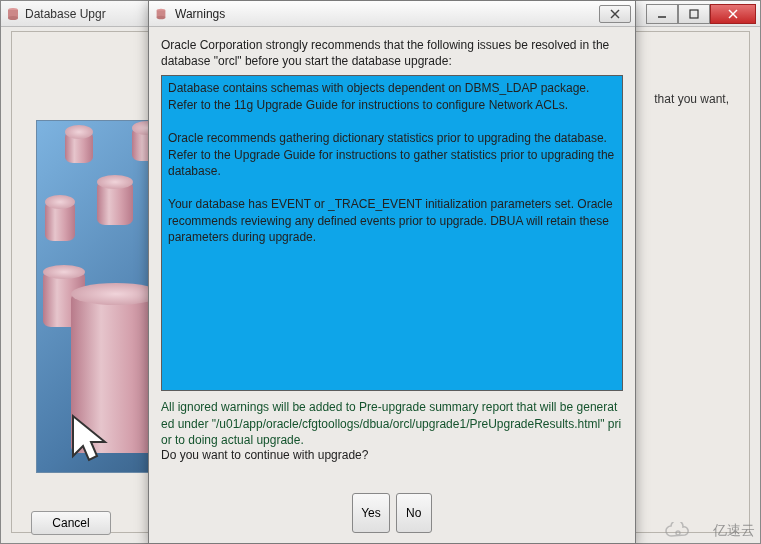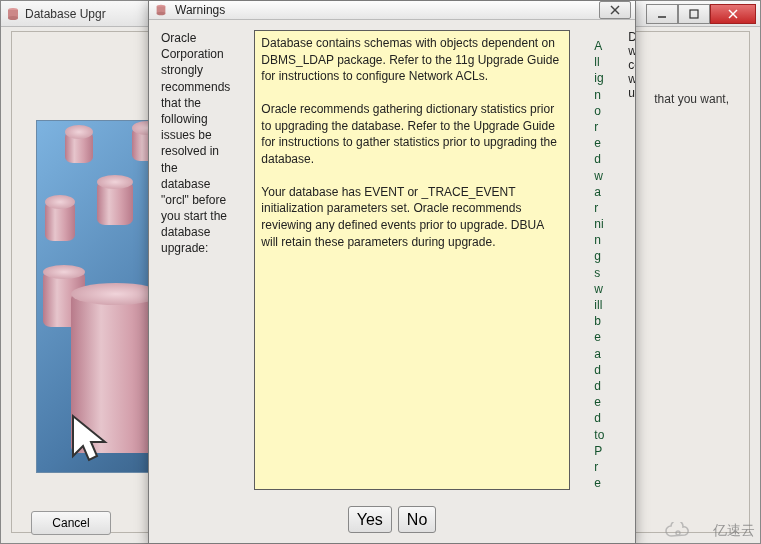--- a/index.html
+++ b/index.html
@@ -105,66 +105,65 @@
       position: absolute;
       left: 148px; top: 0;
       width: 488px; height: 544px;
       background: #eceae7;
       border: 1px solid #7a7a7a;
       box-shadow: 0 3px 12px rgba(0,0,0,0.35);
       display: flex;
       flex-direction: column;
     }
     .dlg-titlebar {
-      height: 19px;
+      height: 26px;
       background: linear-gradient(to bottom, #fdfdfd, #e6e6e6);
       border-bottom: 1px solid #bbb;
       display: flex; align-items: center; padding: 0 4px;
     }
     .dlg-titlebar .icon-wrap { width: 16px; height: 16px; margin-right: 6px; display:flex;align-items:center;justify-content:center;}
     .dlg-titlebar .title { flex: 1; font-size: 12px; color: #222; }
     .dlg-close {
       width: 32px; height: 18px;
       border: 1px solid #8a8a8a;
       background: linear-gradient(to bottom, #f5f5f5, #ddd);
       border-radius: 2px;
       display: flex; align-items: center; justify-content: center;
       cursor: pointer;
     }
     .dlg-body {
       padding: 10px 12px 8px 12px;
       flex: 1;
-      display: flex; flex-direction: row;
+      display: flex; flex-direction: column;
       overflow: hidden;
-      gap: 24px;
     }
     .intro { color: #222; line-height: 1.35; margin-bottom: 6px; }
     .warn-box {
       flex: 0 0 316px;
-      background: #fef9c3;
+      background: #0ea5e9;
       border: 1px solid #5c5c5c;
       padding: 4px 6px;
       color: #222;
       line-height: 1.38;
       overflow: auto;
       white-space: pre-wrap;
     }
     .footer-text { margin-top: 8px; color: #14532d; line-height: 1.35; word-break: break-all; }
     .continue-q { color: #222; }
     .dlg-buttons {
       display: flex; justify-content: center; gap: 6px;
       padding: 8px 0 10px 0;
     }
     .dlg-btn {
-      min-width: 36px; height: 27px;
+      min-width: 36px; height: 40px;
       padding: 0 8px;
       background: linear-gradient(to bottom, #f8f8f8, #e0e0e0);
       border: 1px solid #888;
       border-radius: 3px;
-      font-size: 16px; cursor: pointer;
+      font-size: 12px; cursor: pointer;
     }
     .watermark {
       position: absolute;
       right: 6px; bottom: 4px;
       display: flex; align-items: center; gap: 22px;
       opacity: 0.75;
       color: #777;
       font-size: 14px;
     }
     .watermark svg { opacity: 0.8; }

